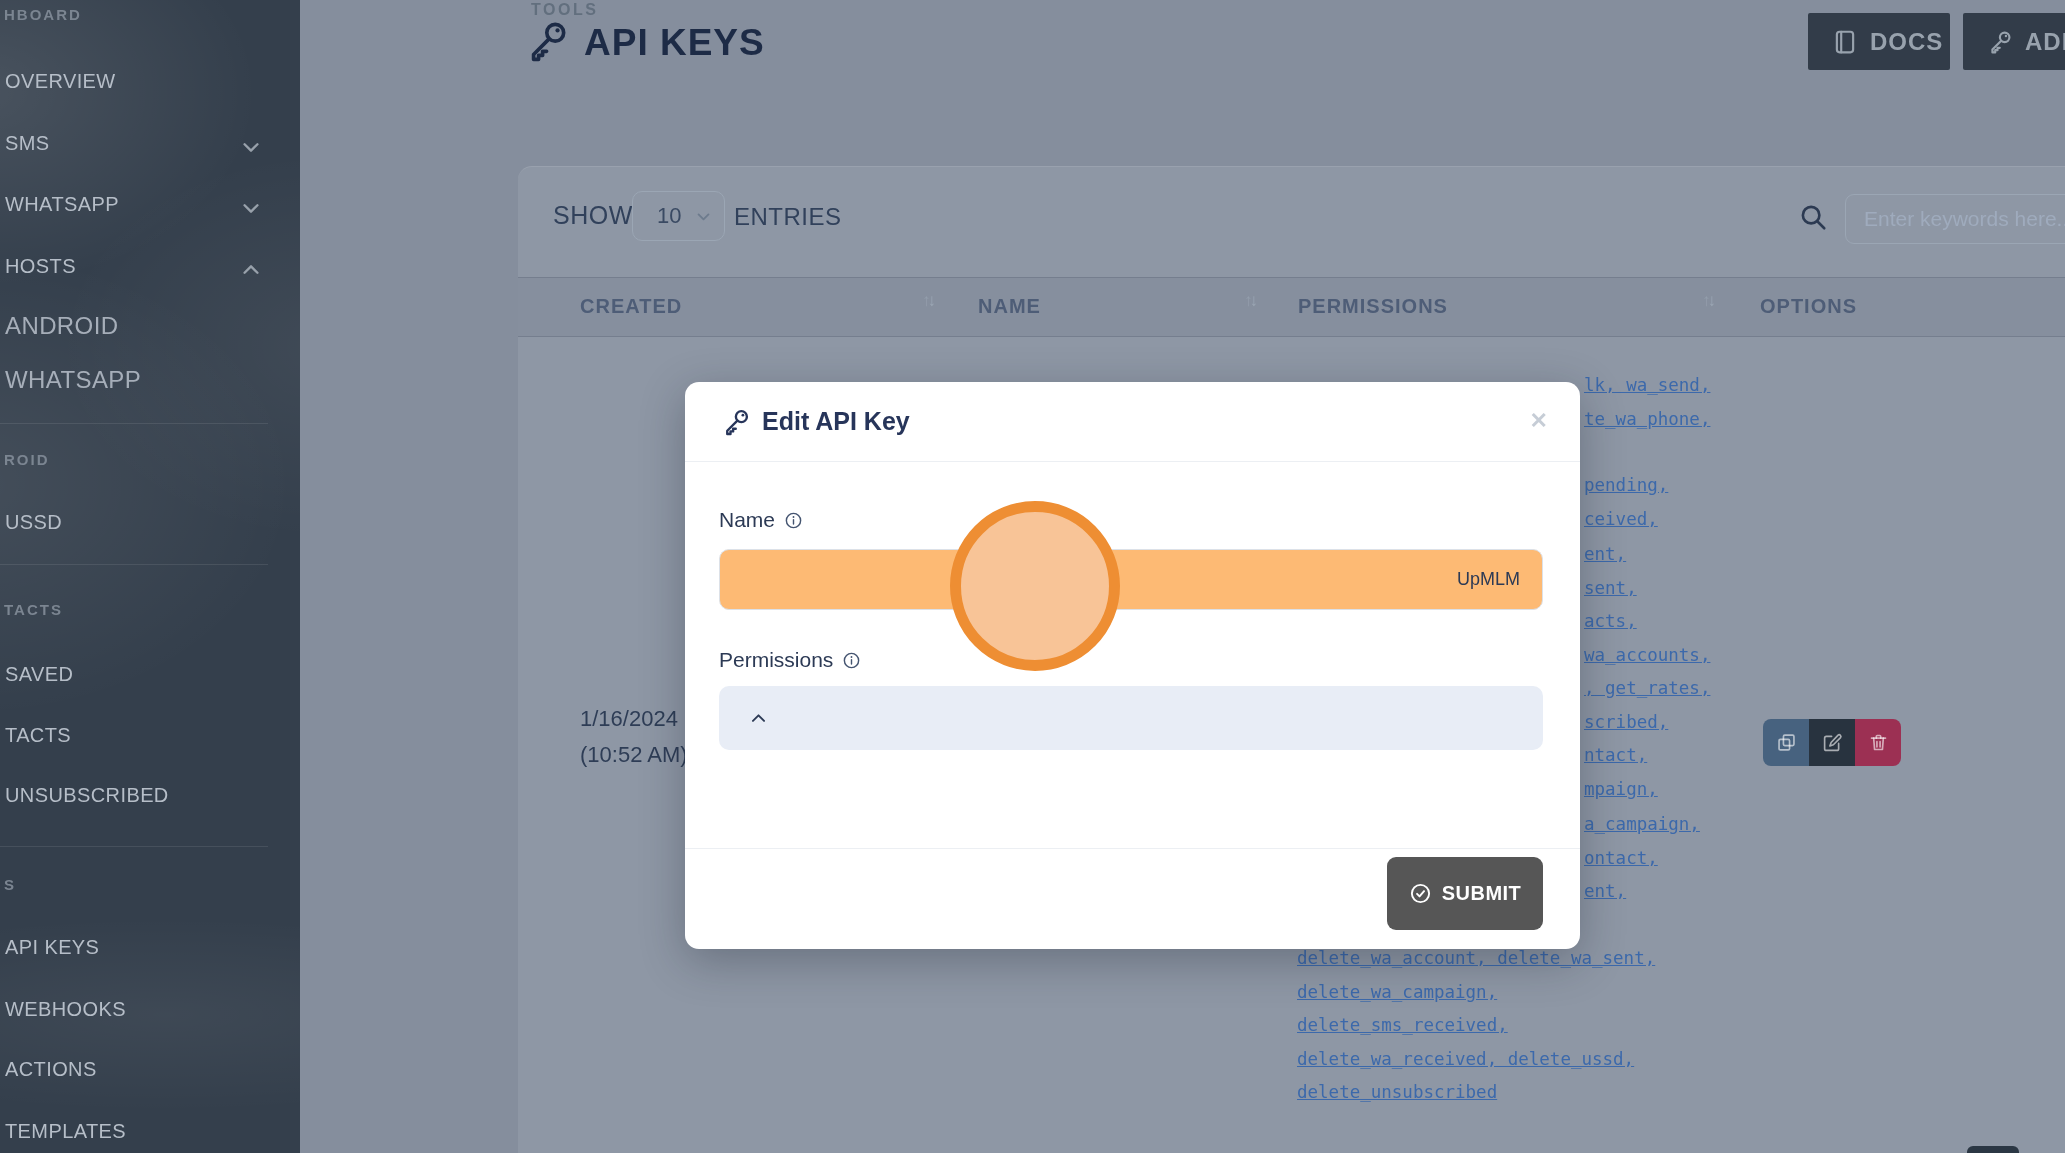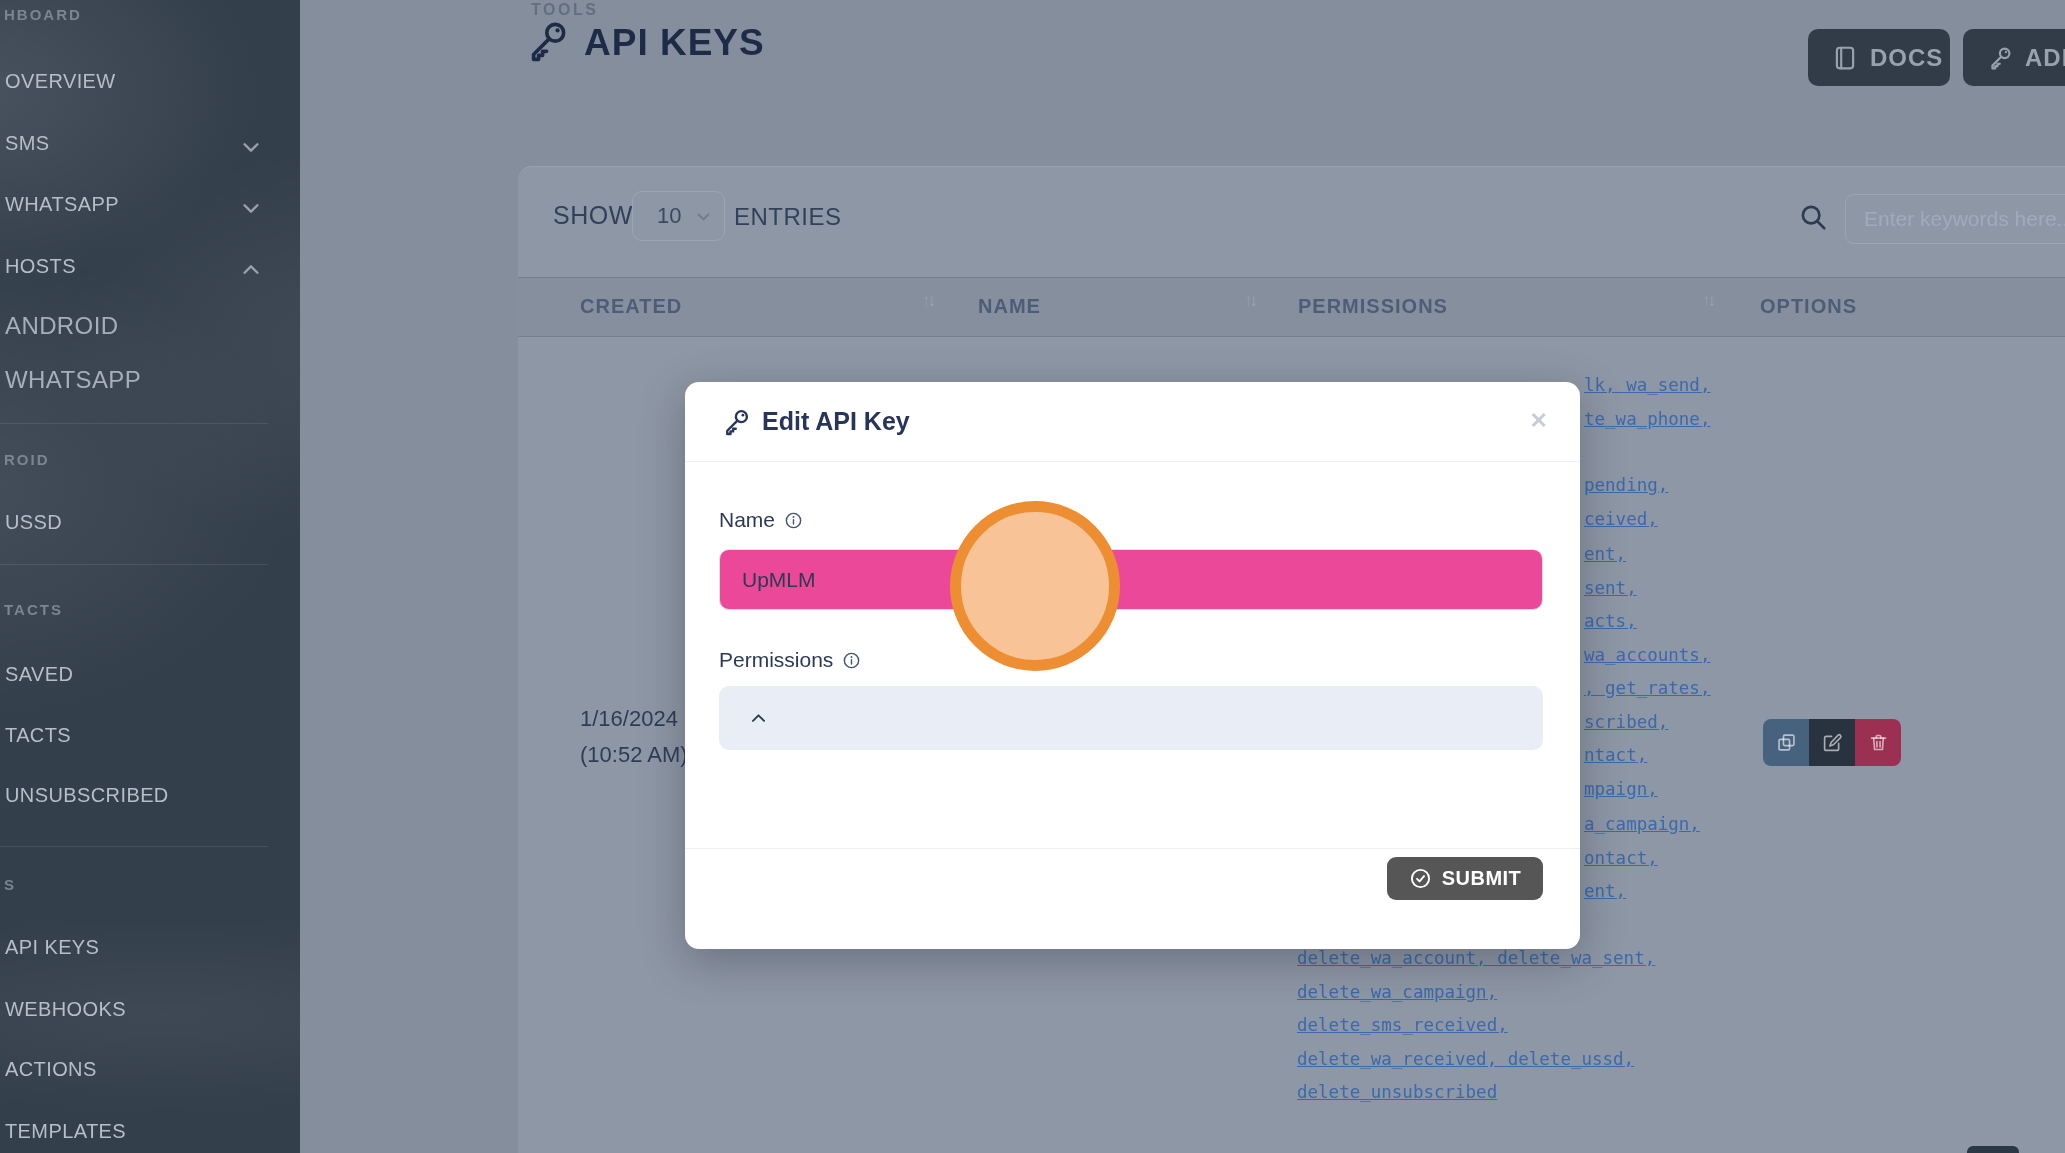--- a/index.html
+++ b/index.html
@@ -24,23 +24,23 @@
   .side-div{position:absolute;left:0;width:268px;height:0;border-top:1px solid rgba(255,255,255,0.09);}
   .chev{position:absolute;width:22px;height:22px;color:#98a1ab;}
   .chev svg{width:100%;height:100%;}
 
   
   #breadcrumb{position:absolute;left:531px;top:1px;font-size:16px;font-weight:700;
     letter-spacing:2.5px;color:#626f7e;}
   #title-key-icon{position:absolute;left:524px;top:18px;width:46px;height:46px;color:#1d2b46;}
   #page-title{position:absolute;left:584px;top:22px;font-size:37px;font-weight:700;
     color:#1d2b46;letter-spacing:1px;}
-  .top-btn{position:absolute;top:13px;height:57px;background:#323c49;border-radius:10px;
+  .top-btn{position:absolute;top:13px;height:57px;background:#323c49;border-radius:2px;
     display:flex;align-items:center;color:#98a2ad;font-size:24px;font-weight:600;
-    letter-spacing:1px;cursor:pointer;box-sizing:border-box;padding:0 24px;gap:12px;margin-top:16px;}
+    letter-spacing:1px;cursor:pointer;box-sizing:border-box;padding:0 24px;gap:12px;}
   .top-btn svg{width:26px;height:26px;flex:0 0 auto;}
 
   
   #card{position:absolute;left:518px;top:166px;width:1547px;height:987px;
     background:#8e97a5;border-radius:14px 0 0 0;border-top:1px solid rgba(255,255,255,0.10);}
   .tb-label{position:absolute;font-size:25px;color:#31415b;letter-spacing:0.5px;}
   #page-size-select{position:absolute;left:632px;top:191px;width:93px;height:50px;
     border:1.5px solid #9ba6b4;border-radius:10px;box-sizing:border-box;display:flex;
     align-items:center;padding:0 12px 0 24px;font-size:22px;color:#3a4a63;cursor:pointer;}
   #page-size-select .cv{flex:1;}
@@ -87,30 +87,30 @@
     border-bottom:1.5px solid #eceff3;box-sizing:border-box;}
   #modal-key-icon{position:absolute;left:36px;top:25px;width:30px;height:30px;color:#27355a;}
   #modal-title{position:absolute;left:77px;top:25px;font-size:25px;font-weight:700;color:#27355a;}
   #modal-close{position:absolute;right:32px;top:26px;font-size:22px;color:#c6cdd6;
     cursor:pointer;font-weight:700;}
   .field-label{position:absolute;left:34px;font-size:21px;color:#2c3a55;display:flex;
     align-items:center;gap:9px;}
   .info-icon{width:19px;height:19px;color:#445470;cursor:pointer;}
   .info-icon svg{width:100%;height:100%;}
   #name-input{position:absolute;left:34px;top:167px;width:824px;height:61px;box-sizing:border-box;
-    border:1.5px solid #dce1e8;border-radius:10px;font-size:21px;color:#2c3a55;padding:0 22px;
-    font-family:"Liberation Sans",sans-serif;outline:none;background:#ec4899;}
+    border:1.5px solid #dce1e8;border-radius:10px;font-size:18px;color:#2c3a55;padding:0 22px;
+    font-family:"Liberation Sans",sans-serif;outline:none;background:#fdba74;text-align:right;}
   #perm-select{position:absolute;left:34px;top:304px;width:824px;height:64px;box-sizing:border-box;
     background:#e8edf6;border-radius:10px;display:flex;align-items:center;padding:0 20px;
     font-size:21px;color:#2c3a55;cursor:pointer;}
   #perm-select .val{white-space:nowrap;overflow:hidden;max-width:742px;}
   #perm-select svg{width:19px;height:19px;margin-left:10px;color:#2c3a55;flex:0 0 auto;}
   #modal-footer-line{position:absolute;left:0;top:466px;width:100%;height:0;
     border-top:1.5px solid #eceff3;}
-  #submit-btn{position:absolute;left:702px;top:475px;width:156px;height:43px;background:#565656;
+  #submit-btn{position:absolute;left:702px;top:475px;width:156px;height:73px;background:#565656;
     border-radius:9px;display:flex;align-items:center;justify-content:center;gap:10px;
     color:#ffffff;font-size:20px;font-weight:700;letter-spacing:0.5px;cursor:pointer;}
   #submit-btn svg{width:23px;height:23px;}
   #touch-circle{position:absolute;left:265px;top:119px;width:170px;height:170px;
     box-sizing:border-box;border:11px solid #ee8e33;background:#f8c497;border-radius:50%;
     z-index:60;}
 </style>
 </head>
 <body>
 

